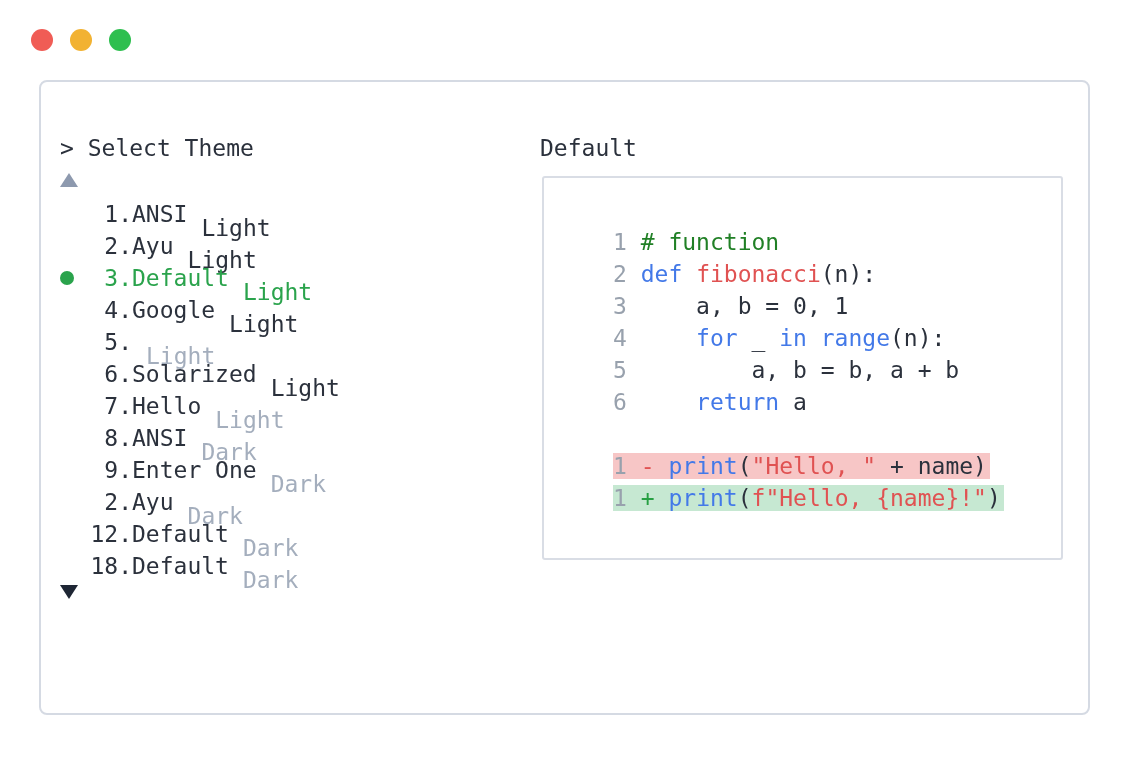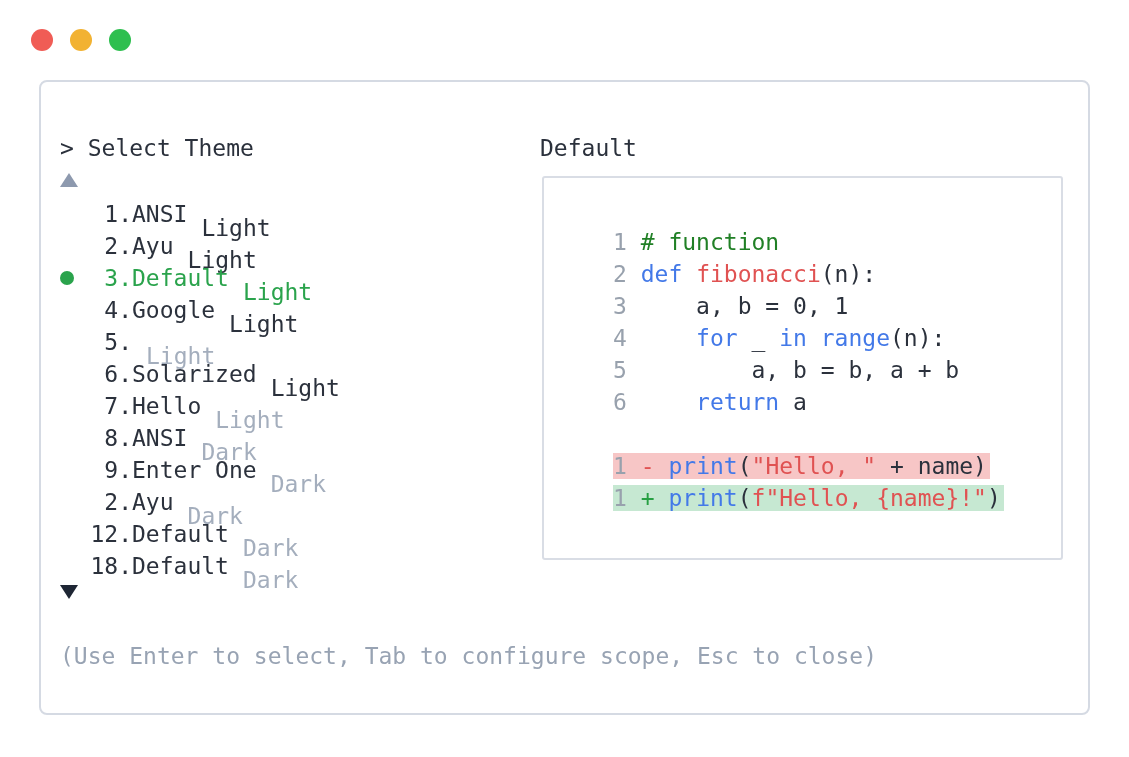--- a/index.html
+++ b/index.html
@@ -152,18 +152,17 @@
       <div class="list-row">
     <span class="bullet"><span class="dot"></span></span>
     <span class="num">18.</span>
     <span class="name">Default</span>
     <span class="variant dim">Dark</span>
   </div>
     </div>
 
   <div class="tri tri-down"></div>
 
-  <div class="help mono">(Use Enter to select, Tab to configure scope, Esc to close)</div>
 
   <div class="preview-box">
     <div class="code-area"><div class="code-line"><span class="line-inner"><span class="tok-num">1</span><span class="tok-pl"> </span><span class="tok-com"># function</span></span></div><div class="code-line"><span class="line-inner"><span class="tok-num">2</span><span class="tok-pl"> </span><span class="tok-kw">def</span><span class="tok-pl"> </span><span class="tok-fn">fibonacci</span><span class="tok-pl">(n):</span></span></div><div class="code-line"><span class="line-inner"><span class="tok-num">3</span><span class="tok-pl"> </span><span class="tok-pl">    a, b = 0, 1</span></span></div><div class="code-line"><span class="line-inner"><span class="tok-num">4</span><span class="tok-pl"> </span><span class="tok-pl">    </span><span class="tok-kw">for</span><span class="tok-pl"> _ </span><span class="tok-kw">in</span><span class="tok-pl"> </span><span class="tok-kw">range</span><span class="tok-pl">(n):</span></span></div><div class="code-line"><span class="line-inner"><span class="tok-num">5</span><span class="tok-pl"> </span><span class="tok-pl">        a, b = b, a + b</span></span></div><div class="code-line"><span class="line-inner"><span class="tok-num">6</span><span class="tok-pl"> </span><span class="tok-pl">    </span><span class="tok-kw">return</span><span class="tok-pl"> a</span></span></div><div class="code-line"><span class="line-inner"></span></div><div class="code-line"><span class="line-inner removed"><span class="tok-num">1</span><span class="tok-pl"> </span><span class="tok-minus">-</span><span class="tok-pl"> </span><span class="tok-kw">print</span><span class="tok-pl">(</span><span class="tok-str">"Hello, "</span><span class="tok-pl"> + name)</span></span></div><div class="code-line"><span class="line-inner added"><span class="tok-num">1</span><span class="tok-pl"> </span><span class="tok-plus">+</span><span class="tok-pl"> </span><span class="tok-kw">print</span><span class="tok-pl">(</span><span class="tok-str">f"Hello, {name}!"</span><span class="tok-pl">)</span></span></div></div>
   </div>
 </div>
 
 </body></html>

